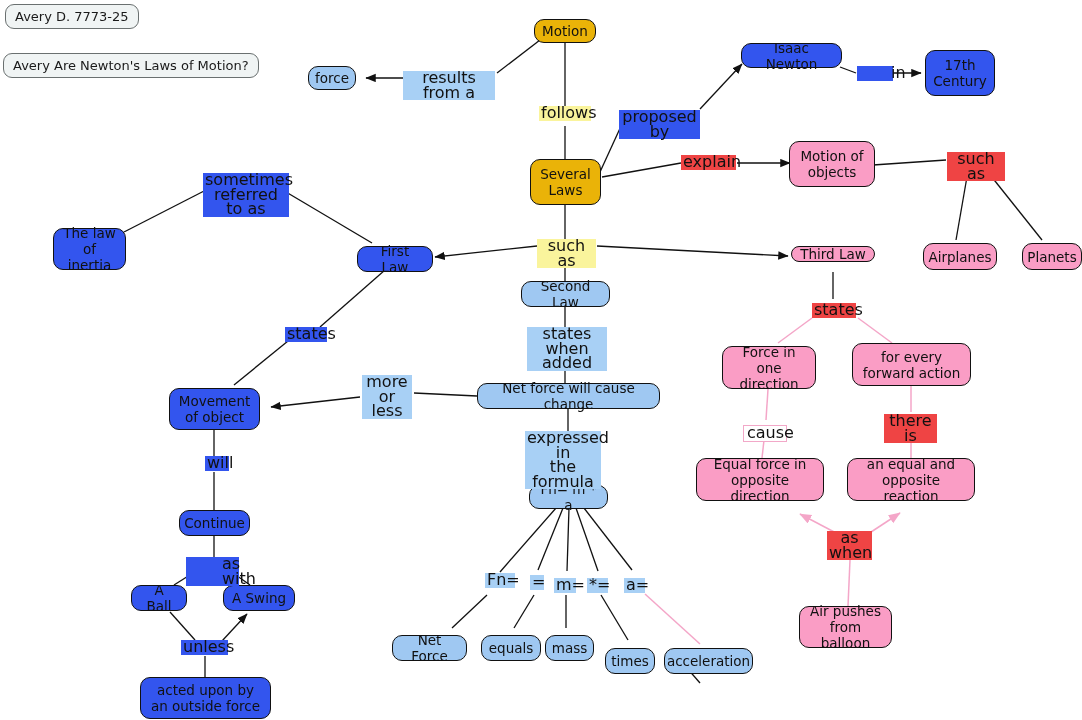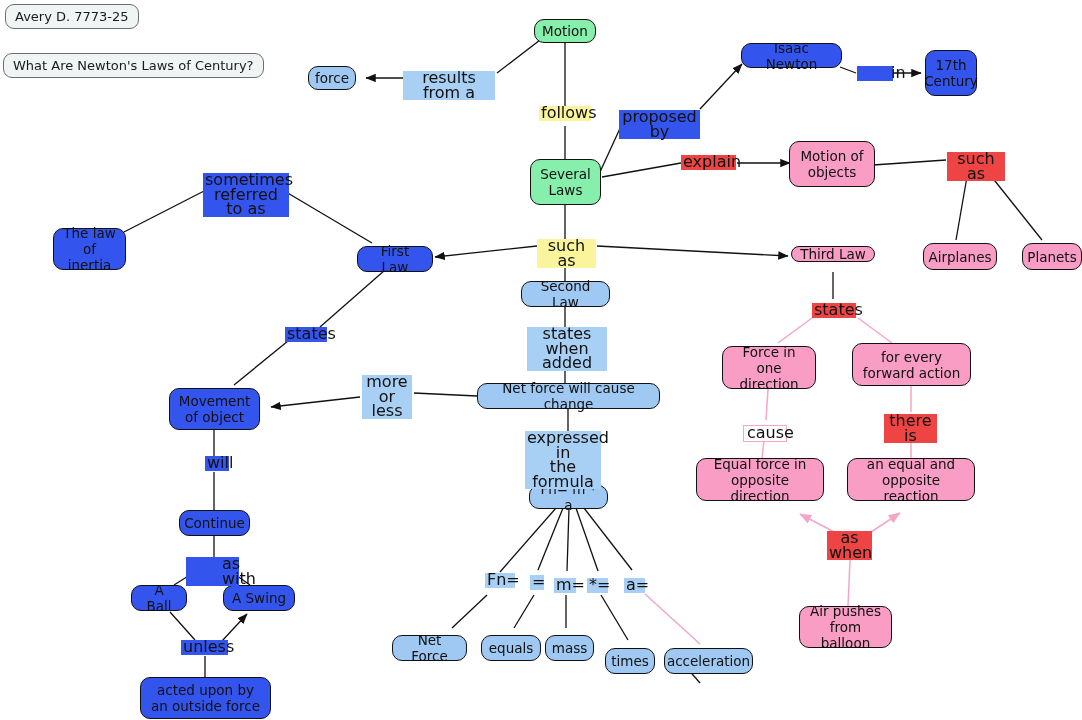--- a/index.html
+++ b/index.html
@@ -46,21 +46,21 @@
     font-size: 13.5px;
     line-height: 16px;
     text-align: center;
     display: flex;
     align-items: center;
     justify-content: center;
     box-sizing: border-box;
     padding: 3px 8px;
     white-space: pre-line;
   }
-  .n-yellow { background: #86efac; }
+  .n-yellow { background: #eab308; }
   .n-lblue  { background: #9fc8f2; }
   .n-blue   { background: #3355ee; }
   .n-pink   { background: #fa9dc5; }
 
   
   .lbl {
     position: absolute;
     font-size: 16px;
     line-height: 14.5px;
     color: #111111;
@@ -172,29 +172,29 @@
       <path d="M838,534 L800,514" marker-end="url(#arrowPink)"></path>
       <path d="M868,534 L900,513" marker-end="url(#arrowPink)"></path>
 
       <path d="M848,606 L850,560"></path>
 
       <path d="M645,594 L700,644"></path>
     </g>
   </svg>
 
   <div class="chip" style="left:5px; top:4px;">Avery D. 7773-25</div>
-  <div class="chip" style="left:3px; top:53px;">What Are Newton's Laws of Century?</div>
+  <div class="chip" style="left:3px; top:53px;">Avery Are Newton's Laws of Motion?</div>
 
   <div class="node n-yellow" style="left:534px; top:19px; width:62px; height:24px;">Motion</div>
 
   <div class="node n-lblue" style="left:308px; top:66px; width:48px; height:24px;">force</div>
 
   <div class="node n-blue" style="left:741px; top:43px; width:101px; height:25px;">Isaac Newton</div>
 
-  <div class="node n-blue" style="left:925px; top:50px; width:52px; height:46px;">17th
+  <div class="node n-blue" style="left:925px; top:50px; width:70px; height:46px;">17th
 Century</div>
 
   <div class="node n-yellow" style="left:530px; top:159px; width:71px; height:46px;">Several
 Laws</div>
 
   <div class="node n-pink" style="left:789px; top:141px; width:86px; height:46px;">Motion of
 objects</div>
 
   <div class="node n-pink" style="left:923px; top:243px; width:74px; height:27px;">Airplanes</div>
 

